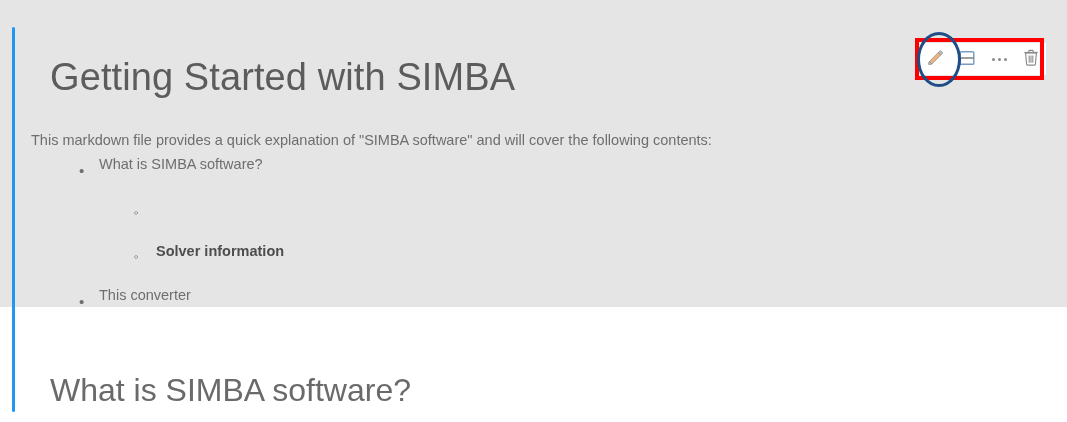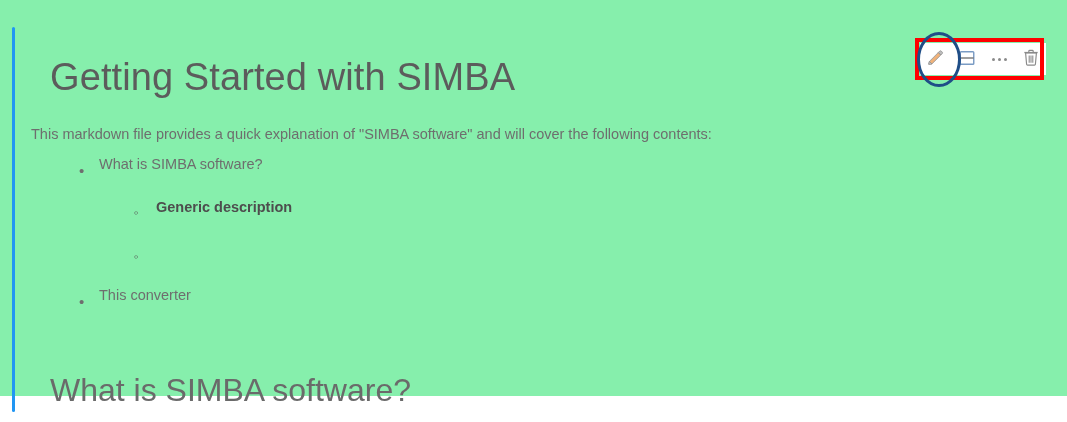--- a/index.html
+++ b/index.html
@@ -11,22 +11,22 @@
     height: 422px;
     background: #ffffff;
     font-family: "Liberation Sans", sans-serif;
     overflow: hidden;
     position: relative;
   }
 
   #page {
     position: relative;
     width: 1067px;
-    height: 396px;
-    background: #86efac;
+    height: 307px;
+    background: #e5e5e5;
   }
 
   
   #accent-rail {
     position: absolute;
     left: 12px;
     top: 27px;
     width: 3px;
     height: 385px;
     background: #2196f3;
@@ -50,21 +50,21 @@
     font-weight: 300;
     color: #5c5c5c;
     letter-spacing: 0.1px;
     white-space: nowrap;
     line-height: 1.15;
   }
 
   #intro-paragraph {
     position: absolute;
     left: 0px;
-    top: 109px;
+    top: 115px;
     font-size: 14.5px;
     color: #6e6e6e;
     white-space: nowrap;
     line-height: 1.4;
   }
 
   
   #toc-list {
     position: absolute;
     left: 0px;
@@ -202,25 +202,25 @@
 
     <div id="toc-list">
 
       <div class="li-row lvl1">
         <span class="bullet">•</span>
         <span class="li-text">What is SIMBA software?</span>
       </div>
 
       <div class="li-row lvl2">
         <span class="bullet">◦</span>
-        <span class="li-text">Generic description</span>
       </div>
 
       <div class="li-row lvl2">
         <span class="bullet">◦</span>
+        <span class="li-text">Solver information</span>
       </div>
 
       <div class="li-row lvl1">
         <span class="bullet">•</span>
         <span class="li-text">This converter</span>
       </div>
 
     </div>
 
     <h2 id="section-heading">What is SIMBA software?</h2>

